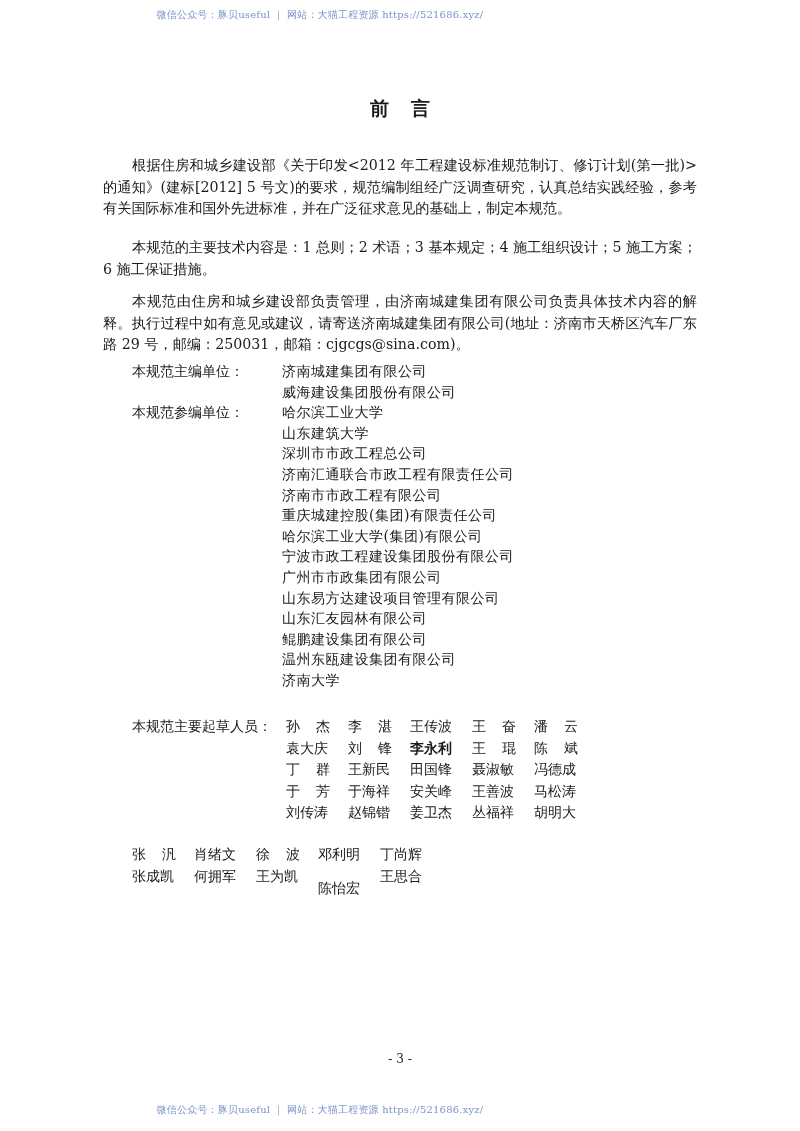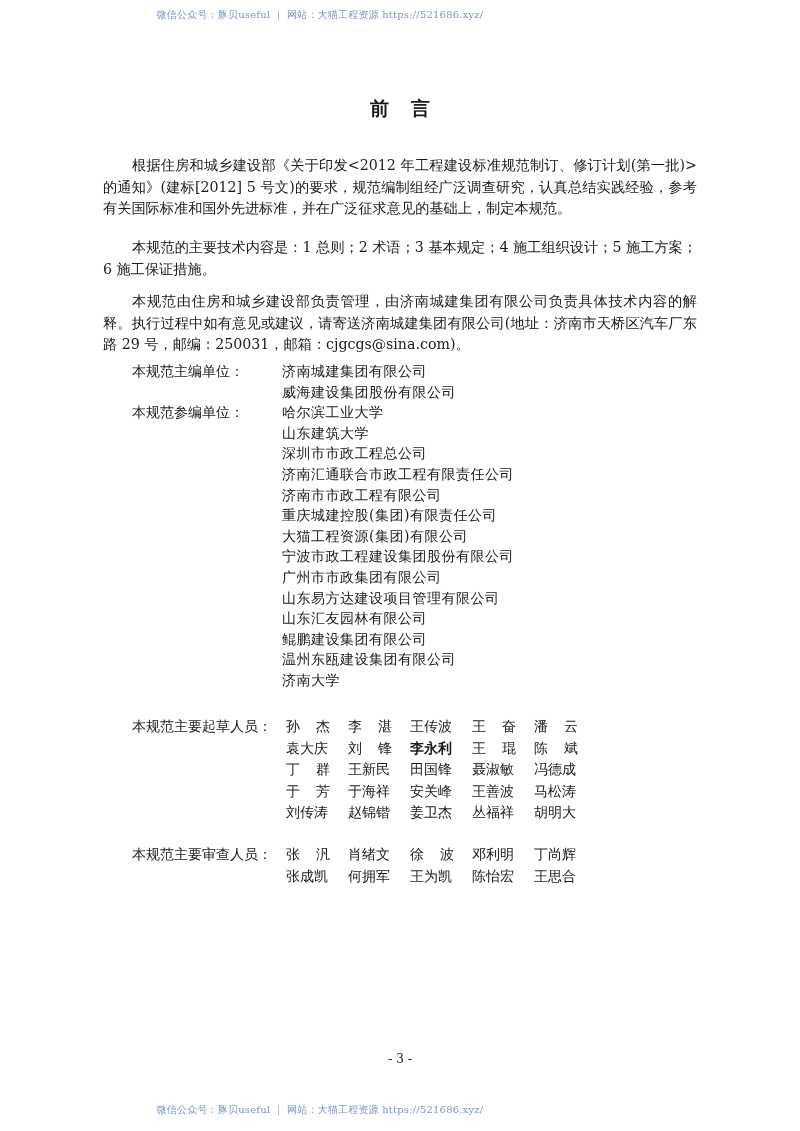--- a/index.html
+++ b/index.html
@@ -52,21 +52,21 @@
   </div>
   <div class="unit-row">
     <div class="unit-label">本规范参编单位：</div>
     <div class="unit-list" id="part-list">
         <div>哈尔滨工业大学</div>
         <div>山东建筑大学</div>
         <div>深圳市市政工程总公司</div>
         <div>济南汇通联合市政工程有限责任公司</div>
         <div>济南市市政工程有限公司</div>
         <div>重庆城建控股(集团)有限责任公司</div>
-        <div>大猫工程资源(集团)有限公司</div>
+        <div>哈尔滨工业大学(集团)有限公司</div>
         <div>宁波市政工程建设集团股份有限公司</div>
         <div>广州市市政集团有限公司</div>
         <div>山东易方达建设项目管理有限公司</div>
         <div>山东汇友园林有限公司</div>
         <div>鲲鹏建设集团有限公司</div>
         <div>温州东瓯建设集团有限公司</div>
         <div>济南大学</div>
       </div>
   </div>
 </div>
@@ -158,21 +158,20 @@
         </span>
         <span>
           <i style="font-style: normal;">胡明大</i>
         </span>
       </div>
   </div>
 </div>
 
 <div class="people reviewers">
   <div class="people-row">
-    <div class="people-label">本规范主要审查人员：</div>
     <div class="names-grid" id="reviewers-grid">
         <span>
           <i style="font-style: normal;">张</i>
           <i style="font-style: normal;">汎</i>
         </span>
         <span>
           <i style="font-style: normal;">肖绪文</i>
         </span>
         <span>
           <i style="font-style: normal;">徐</i>
@@ -187,21 +186,21 @@
         <span>
           <i style="font-style: normal;">张成凯</i>
         </span>
         <span>
           <i style="font-style: normal;">何拥军</i>
         </span>
         <span>
           <i style="font-style: normal;">王为凯</i>
         </span>
         <span>
-          <i style="font-style: normal;">陈怡宏</i>
+          <i style="font-style: normal; margin-top: 12px;">陈怡宏</i>
         </span>
         <span>
           <i style="font-style: normal;">王思合</i>
         </span>
       </div>
   </div>
 </div>
 
 <div class="pagenum">- 3 -</div>
 

